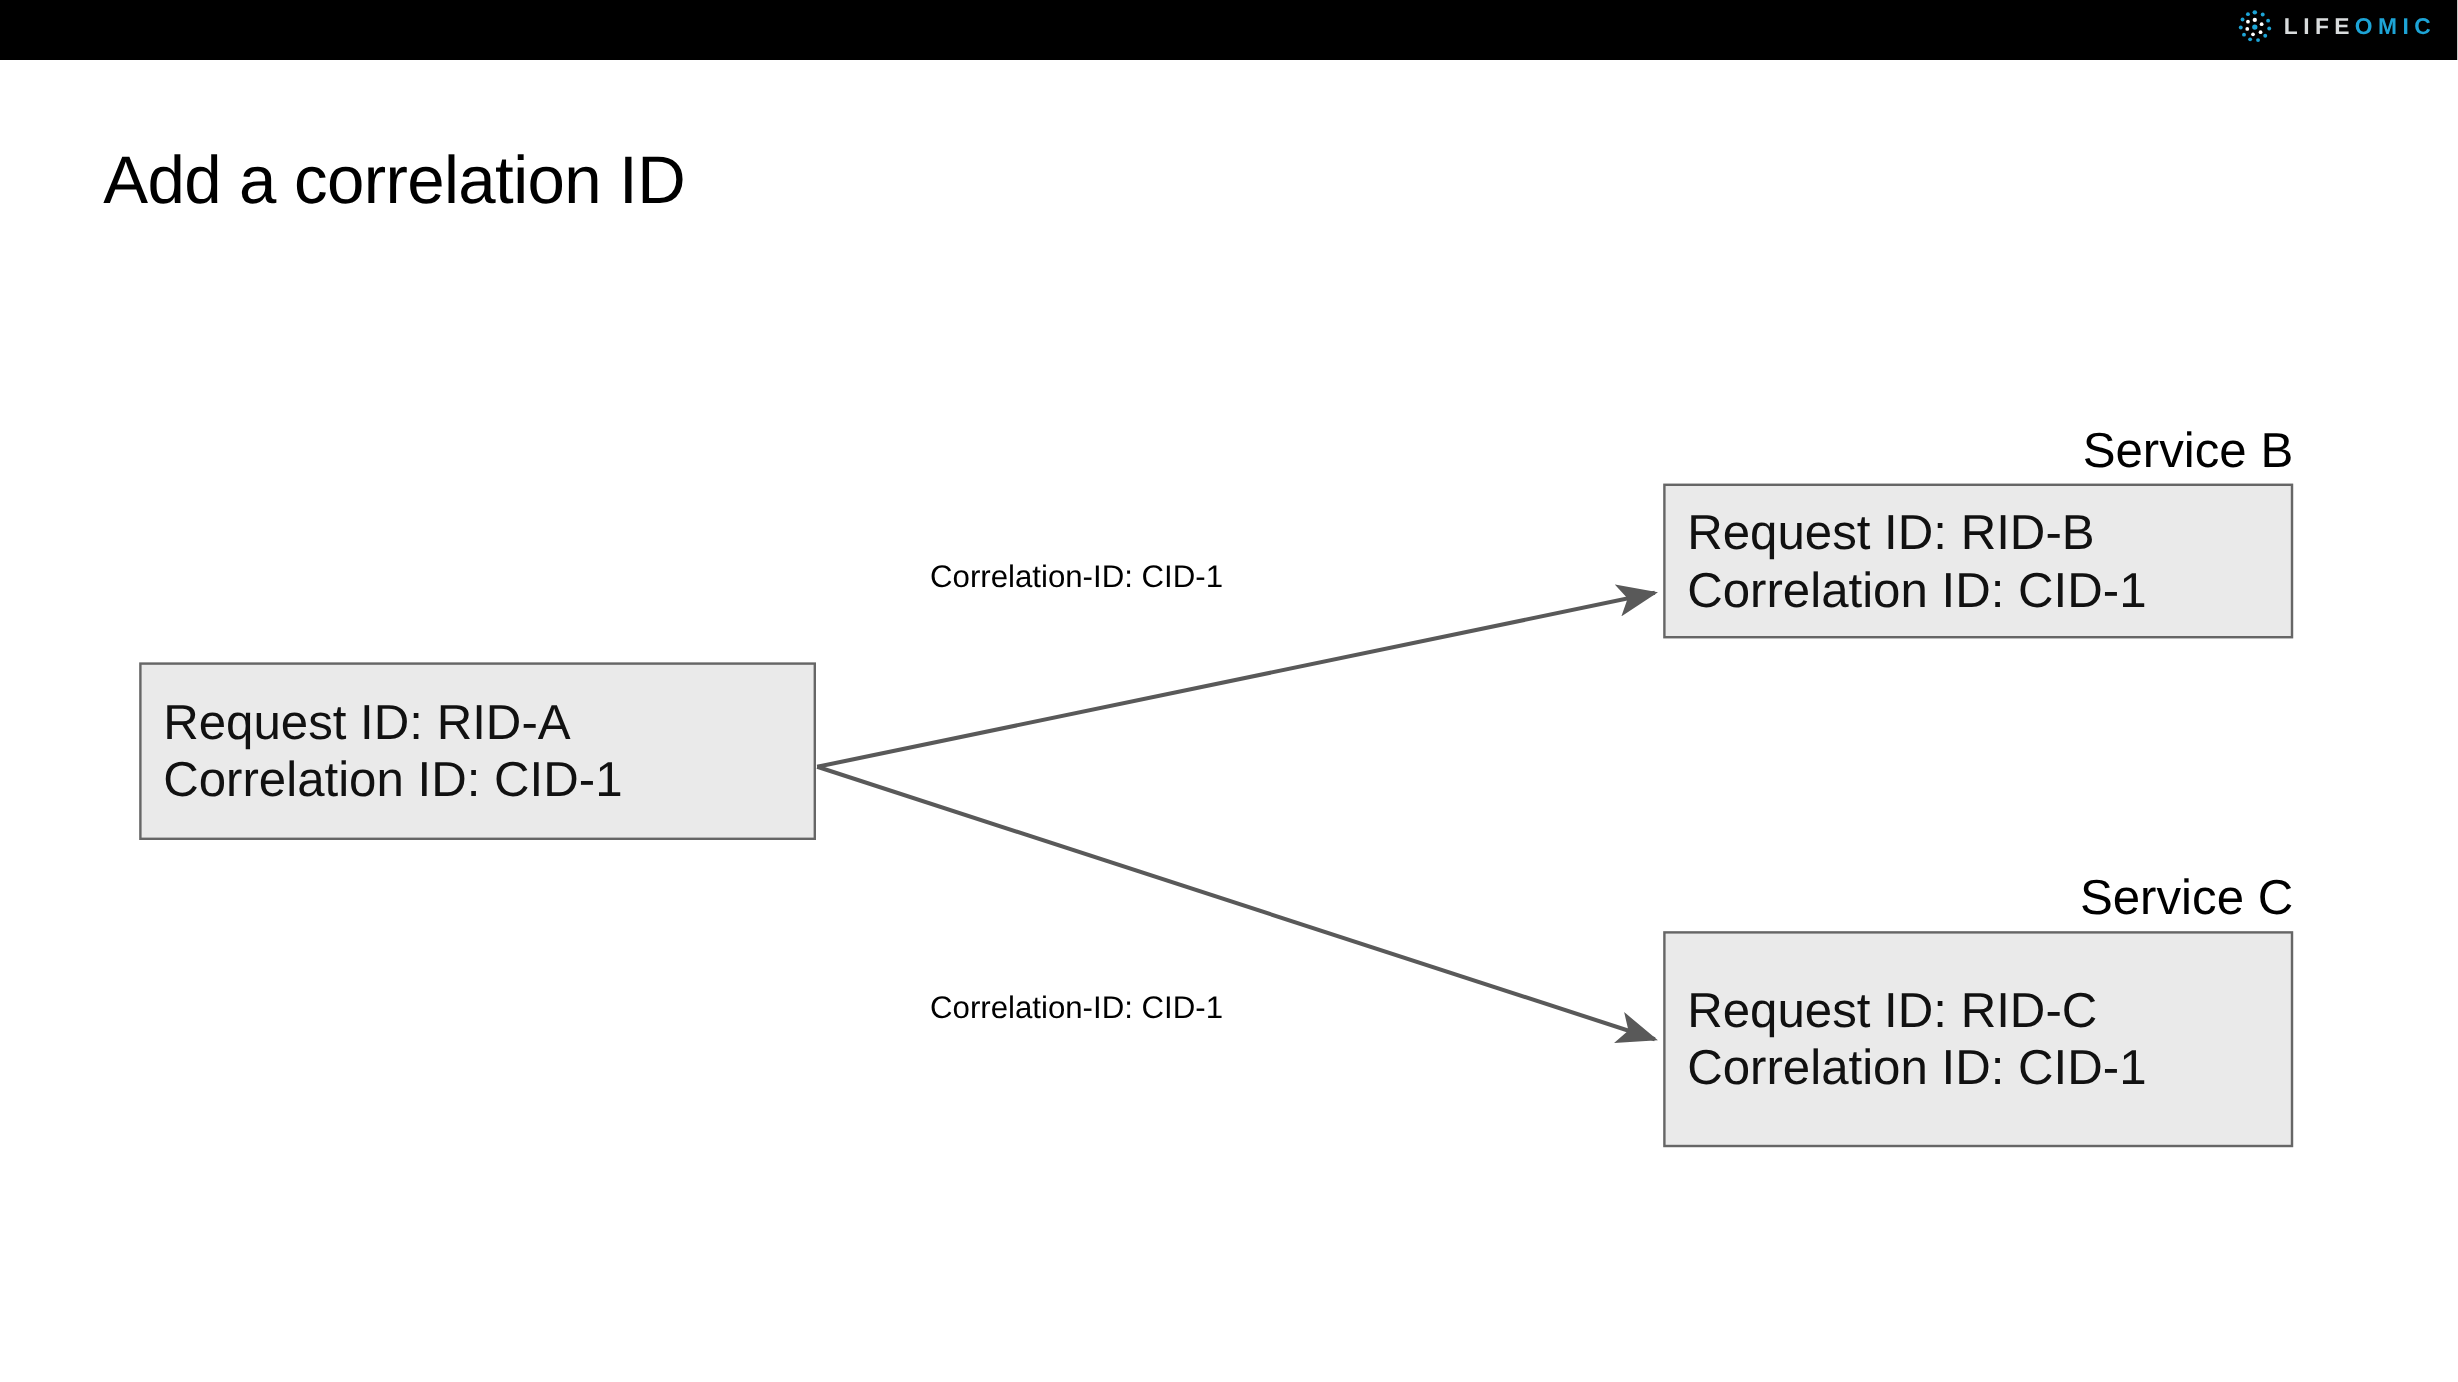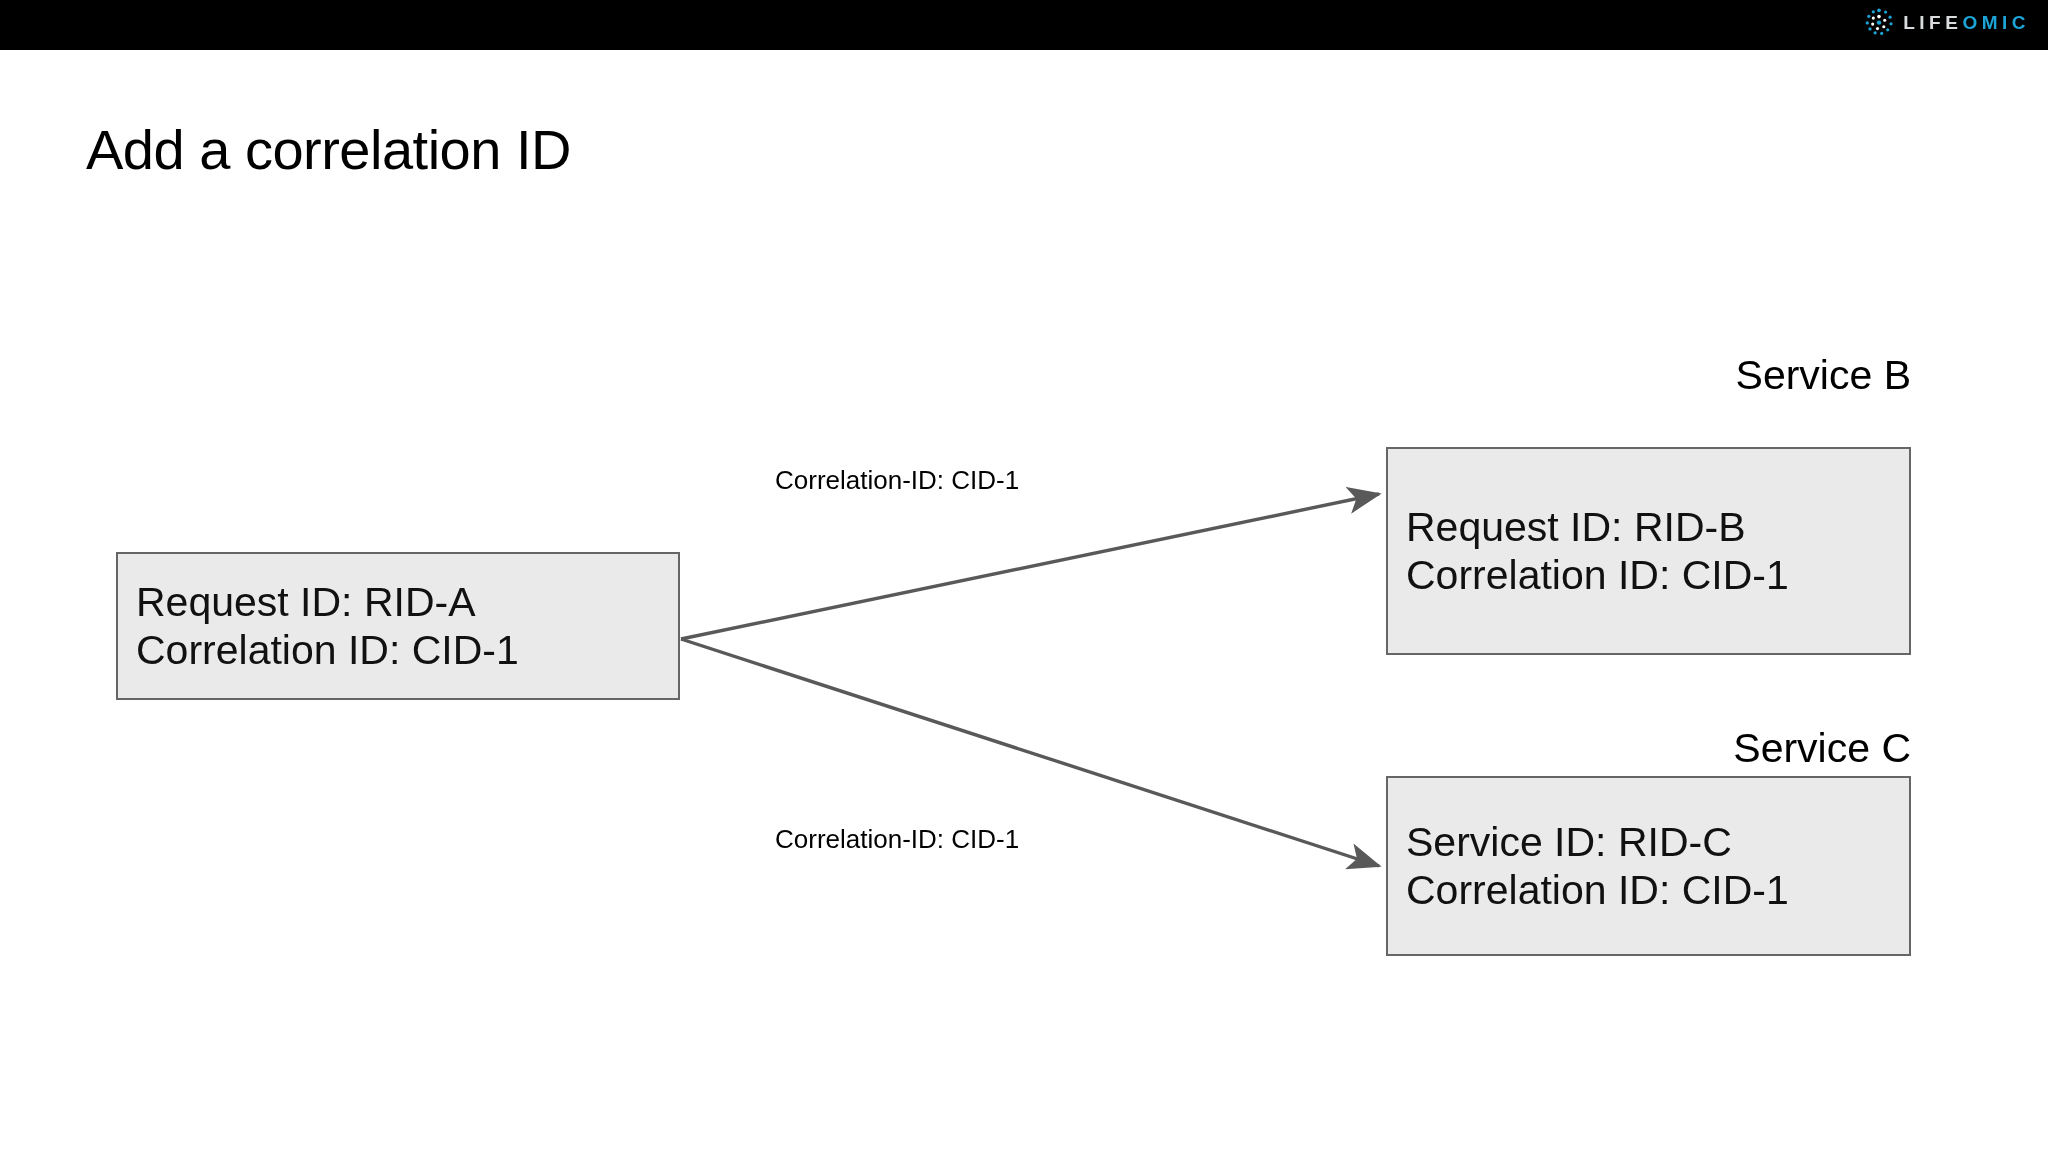--- a/index.html
+++ b/index.html
@@ -99,21 +99,21 @@
     color: #000000;
     white-space: nowrap;
     text-align: right;
   }
 
   
   #node-a { left: 116px; top: 552px; width: 564px; height: 148px; }
   #caption-a { left: 116px; top: 504px; width: 564px; }
 
   
-  #node-b { left: 1386px; top: 403px; width: 525px; height: 208px; margin-top: 44px; }
+  #node-b { left: 1386px; top: 403px; width: 525px; height: 129px; }
   #caption-b { left: 1386px; top: 355px; width: 525px; }
 
   
   #node-c { left: 1386px; top: 776px; width: 525px; height: 180px; }
   #caption-c { left: 1386px; top: 728px; width: 525px; }
 
   .edge-label {
     position: absolute;
     font-size: 26px;
     line-height: 1;
@@ -185,21 +185,21 @@
     <div id="node-b" class="node">
       <div class="node-body">
         <div>Request ID: RID-B</div>
         <div>Correlation ID: CID-1</div>
       </div>
     </div>
 
     <div id="caption-c" class="node-caption">Service C</div>
     <div id="node-c" class="node">
       <div class="node-body">
-        <div>Service ID: RID-C</div>
+        <div>Request ID: RID-C</div>
         <div>Correlation ID: CID-1</div>
       </div>
     </div>
 
     <div id="edge-label-b" class="edge-label">Correlation-ID: CID-1</div>
     <div id="edge-label-c" class="edge-label">Correlation-ID: CID-1</div>
 
   </div>
 </div>
 

